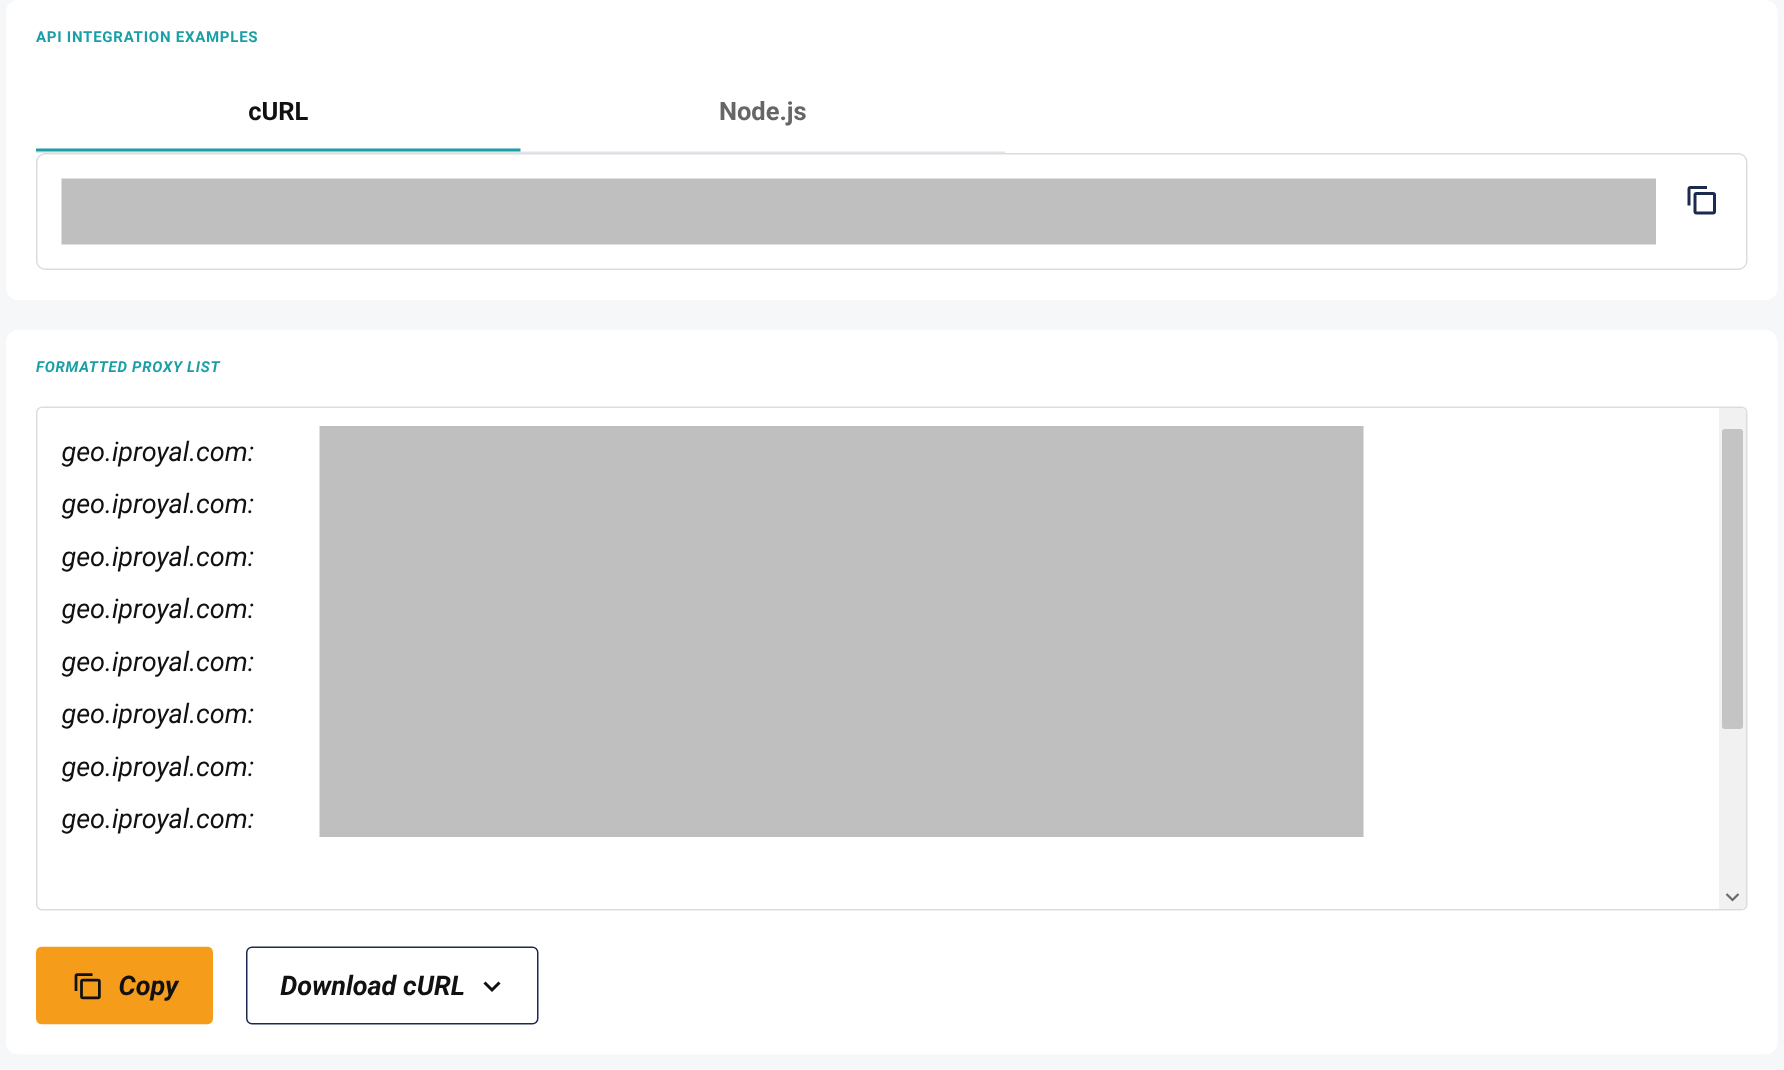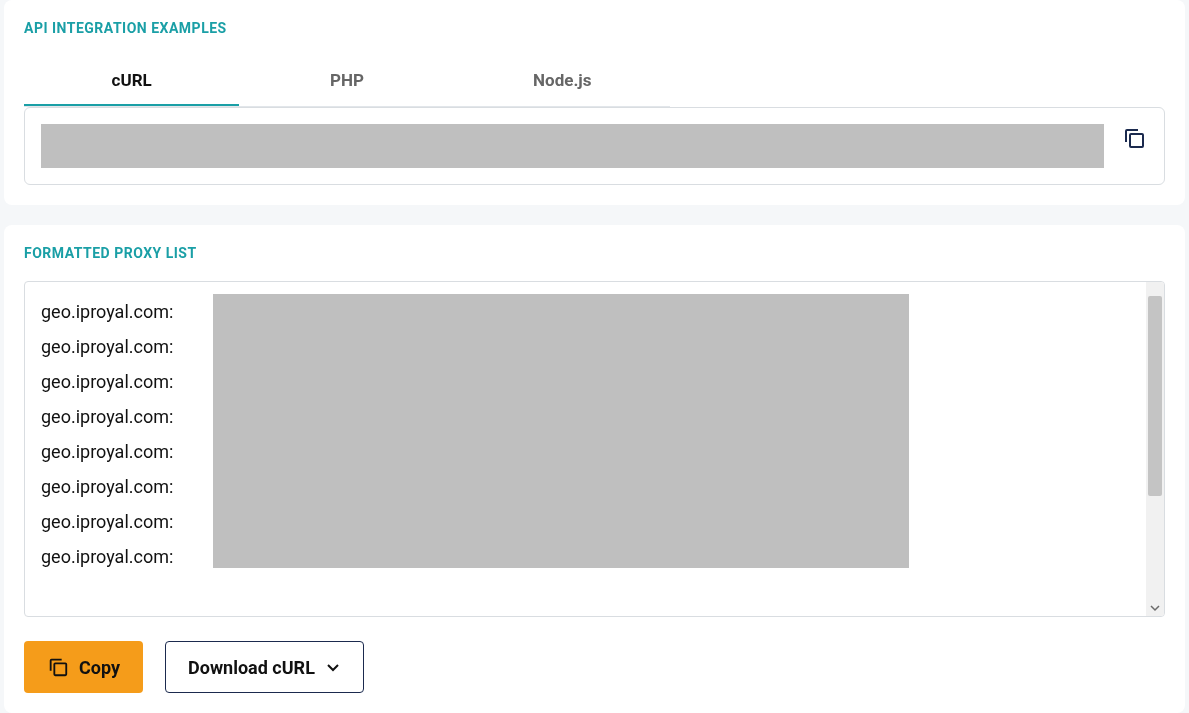--- a/index.html
+++ b/index.html
@@ -9,26 +9,26 @@
     width: 1189px;
     height: 713px;
     overflow: hidden;
   }
   .card {
     background: #fff;
     border-radius: 8px;
     margin: 0 4px;
     padding: 20px;
   }
-  .card + .card { margin-top: 20px; }
+  .card + .card { margin-top: 20px; font-style: italic; }
   .section-title {
     color: #1a9fa6;
     font-weight: 700;
     letter-spacing: .5px;
-    font-size: 14px;
+    font-size: 10px;
     margin-bottom: 20px;
   }
   .tabs {
     display: flex;
     border-bottom: 1px solid #e2e6ea;
     width: 646px;
   }
   .tab {
     flex: 1;
     text-align: center;
@@ -110,21 +110,20 @@
   svg { display:block; }
 </style>
 </head>
 <body>
 
 <div class="card">
   <div class="section-title">API INTEGRATION EXAMPLES</div>
 
   <div class="tabs">
     <div class="tab active">cURL</div>
-    <div class="tab">PHP</div>
     <div class="tab">Node.js</div>
   </div>
 
   <div class="code-box">
     <div class="code-redact"></div>
     <div class="copy-icon-btn">
       <svg width="24" height="24" viewBox="0 0 24 24" fill="none" stroke="currentColor" stroke-width="2">
         <rect x="8" y="8" width="13" height="13" rx="1"></rect>
         <path d="M4 16V5a1 1 0 0 1 1-1h11"></path>
       </svg>

